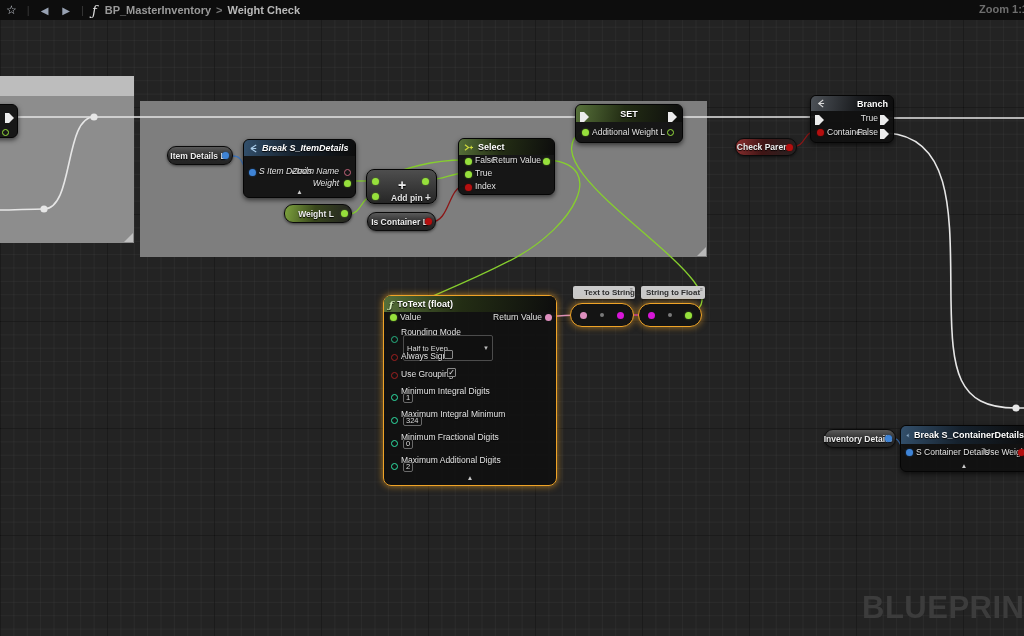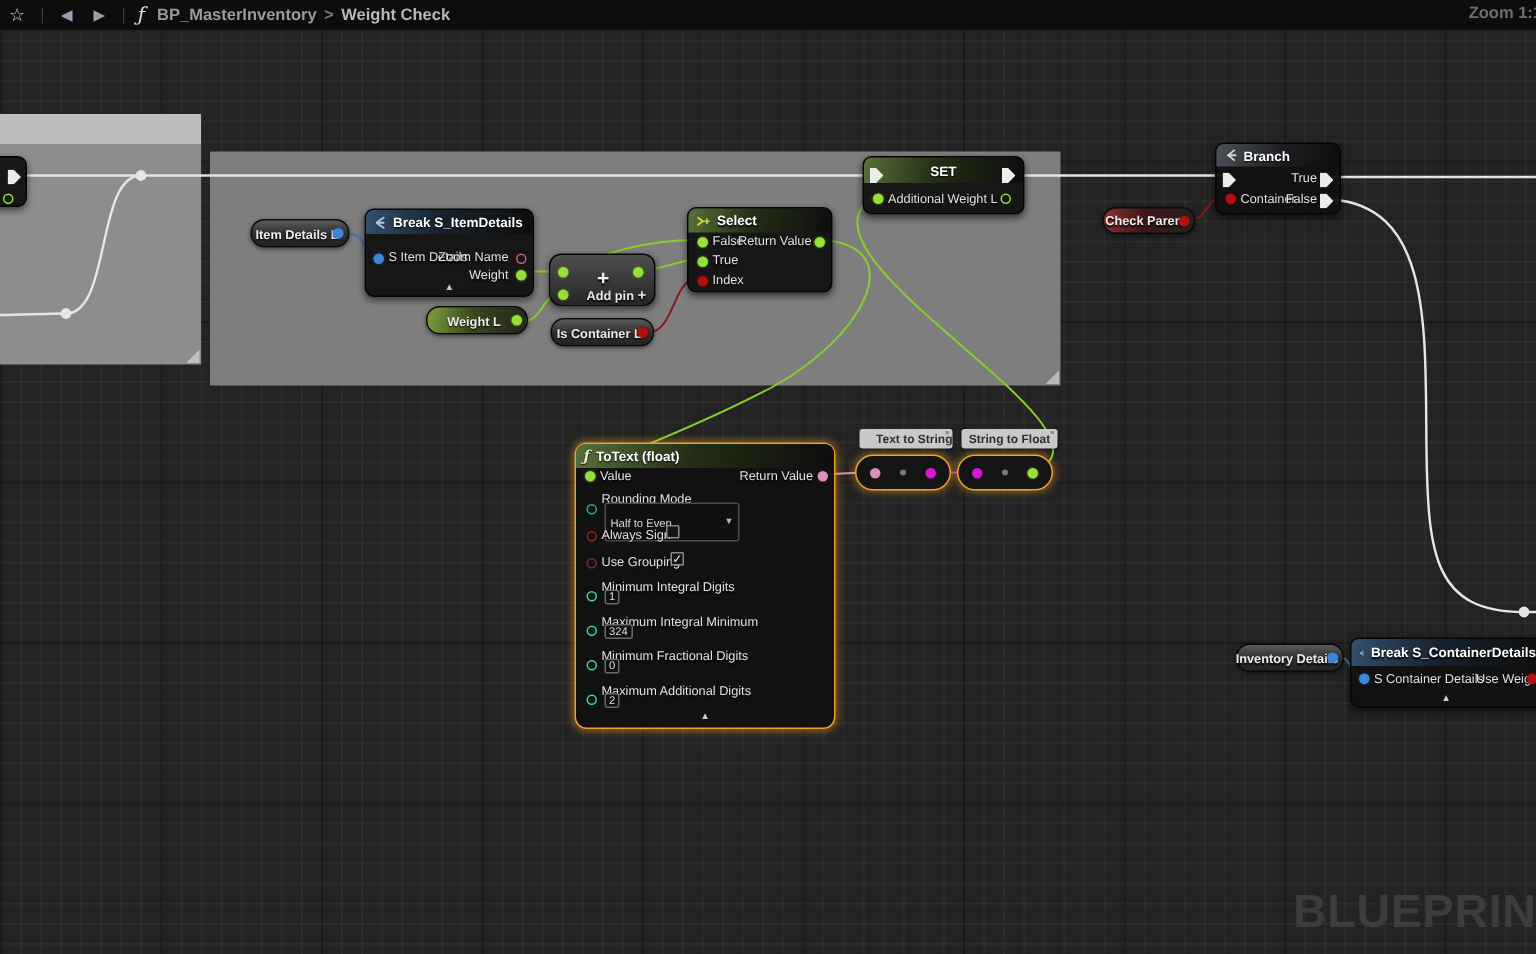--- a/index.html
+++ b/index.html
@@ -41,21 +41,21 @@
     border-left:9px solid transparent; border-bottom:9px solid rgba(255,255,255,.45); }
 
   
   .node { position:absolute; z-index:4; background:rgba(17,17,17,.95);
     border:1px solid #050505; border-radius:6px; box-shadow:0 2px 5px rgba(0,0,0,.6); }
   .node-hd { position:absolute; left:0; top:0; right:0; height:16px; border-radius:5px 5px 0 0;
     display:flex; align-items:center; gap:4px; padding:0 5px;
     font-weight:bold; font-size:9px; color:#fff; text-shadow:0 1px 1px #000; white-space:nowrap; }
   .hd-green  { background:linear-gradient(100deg,#57713a 0%,#232d14 45%,#0d0d0d 100%); }
   .hd-struct { background:linear-gradient(100deg,#33506c 0%,#16222e 45%,#0d0d0d 100%); }
-  .hd-gray   { background:linear-gradient(100deg,#4d5258 0%,#1b1d20 55%,#0d0d0d 100%); }
+  .hd-gray   { background:linear-gradient(100deg,#4d5258 0%,#1b1d20 55%,#0d0d0d 100%);justify-content:space-between; }
   .lbl { position:absolute; font-size:8.5px; color:#e3e3e3; text-shadow:0 1px 1px #000; white-space:nowrap; }
   .lbl.r { text-align:right; }
 
   
   .pin { position:absolute; width:7px; height:7px; border-radius:50%; }
   .p-float   { background:#96e03c; box-shadow:0 0 2px #5a8c1e; }
   .p-float-o { border:1.5px solid #96e03c; background:transparent; }
   .p-bool    { background:#b40f0f; box-shadow:0 0 2px #600; }
   .p-bool-o  { border:1.5px solid #a02020; background:transparent; }
   .p-struct  { background:#3f84d6; box-shadow:0 0 2px #1b4f8c; }
@@ -159,21 +159,21 @@
   <div class="node" style="left:-16px;top:104px;width:34px;height:34px;">
     <span class="exec" style="right:3px;top:8px;"></span>
     <span class="pin p-float-o" style="left:17px;top:24px;"></span>
   </div>
 
   <div class="pill" style="left:167px;top:146px;width:66px;height:19px;">
     <span>Item Details L</span>
     <span class="pin p-struct"></span>
   </div>
 
-  <div class="node" style="left:243px;top:139px;width:113px;height:59px;">
+  <div class="node" style="left:243px;top:139px;width:113px;height:59px;font-style:italic;">
     <div class="node-hd hd-struct">
       <svg class="hicon" width="9" height="9" viewBox="0 0 10 10">
           <path d="M2 5 L8 1 M2 5 H8 M2 5 L8 9" stroke="#a9cbe8" stroke-width="1.3" fill="none"></path>
         </svg>
       <span>Break S_ItemDetails</span>
     </div>
     <span class="pin p-struct" style="left:5px;top:29px;"></span>
     <span class="lbl" style="left:15px;top:26px;">S Item Details</span>
     <span class="lbl r" style="right:16px;top:26px;">Zoom Name</span>
     <span class="pin p-rose-o" style="right:4px;top:29px;"></span>

